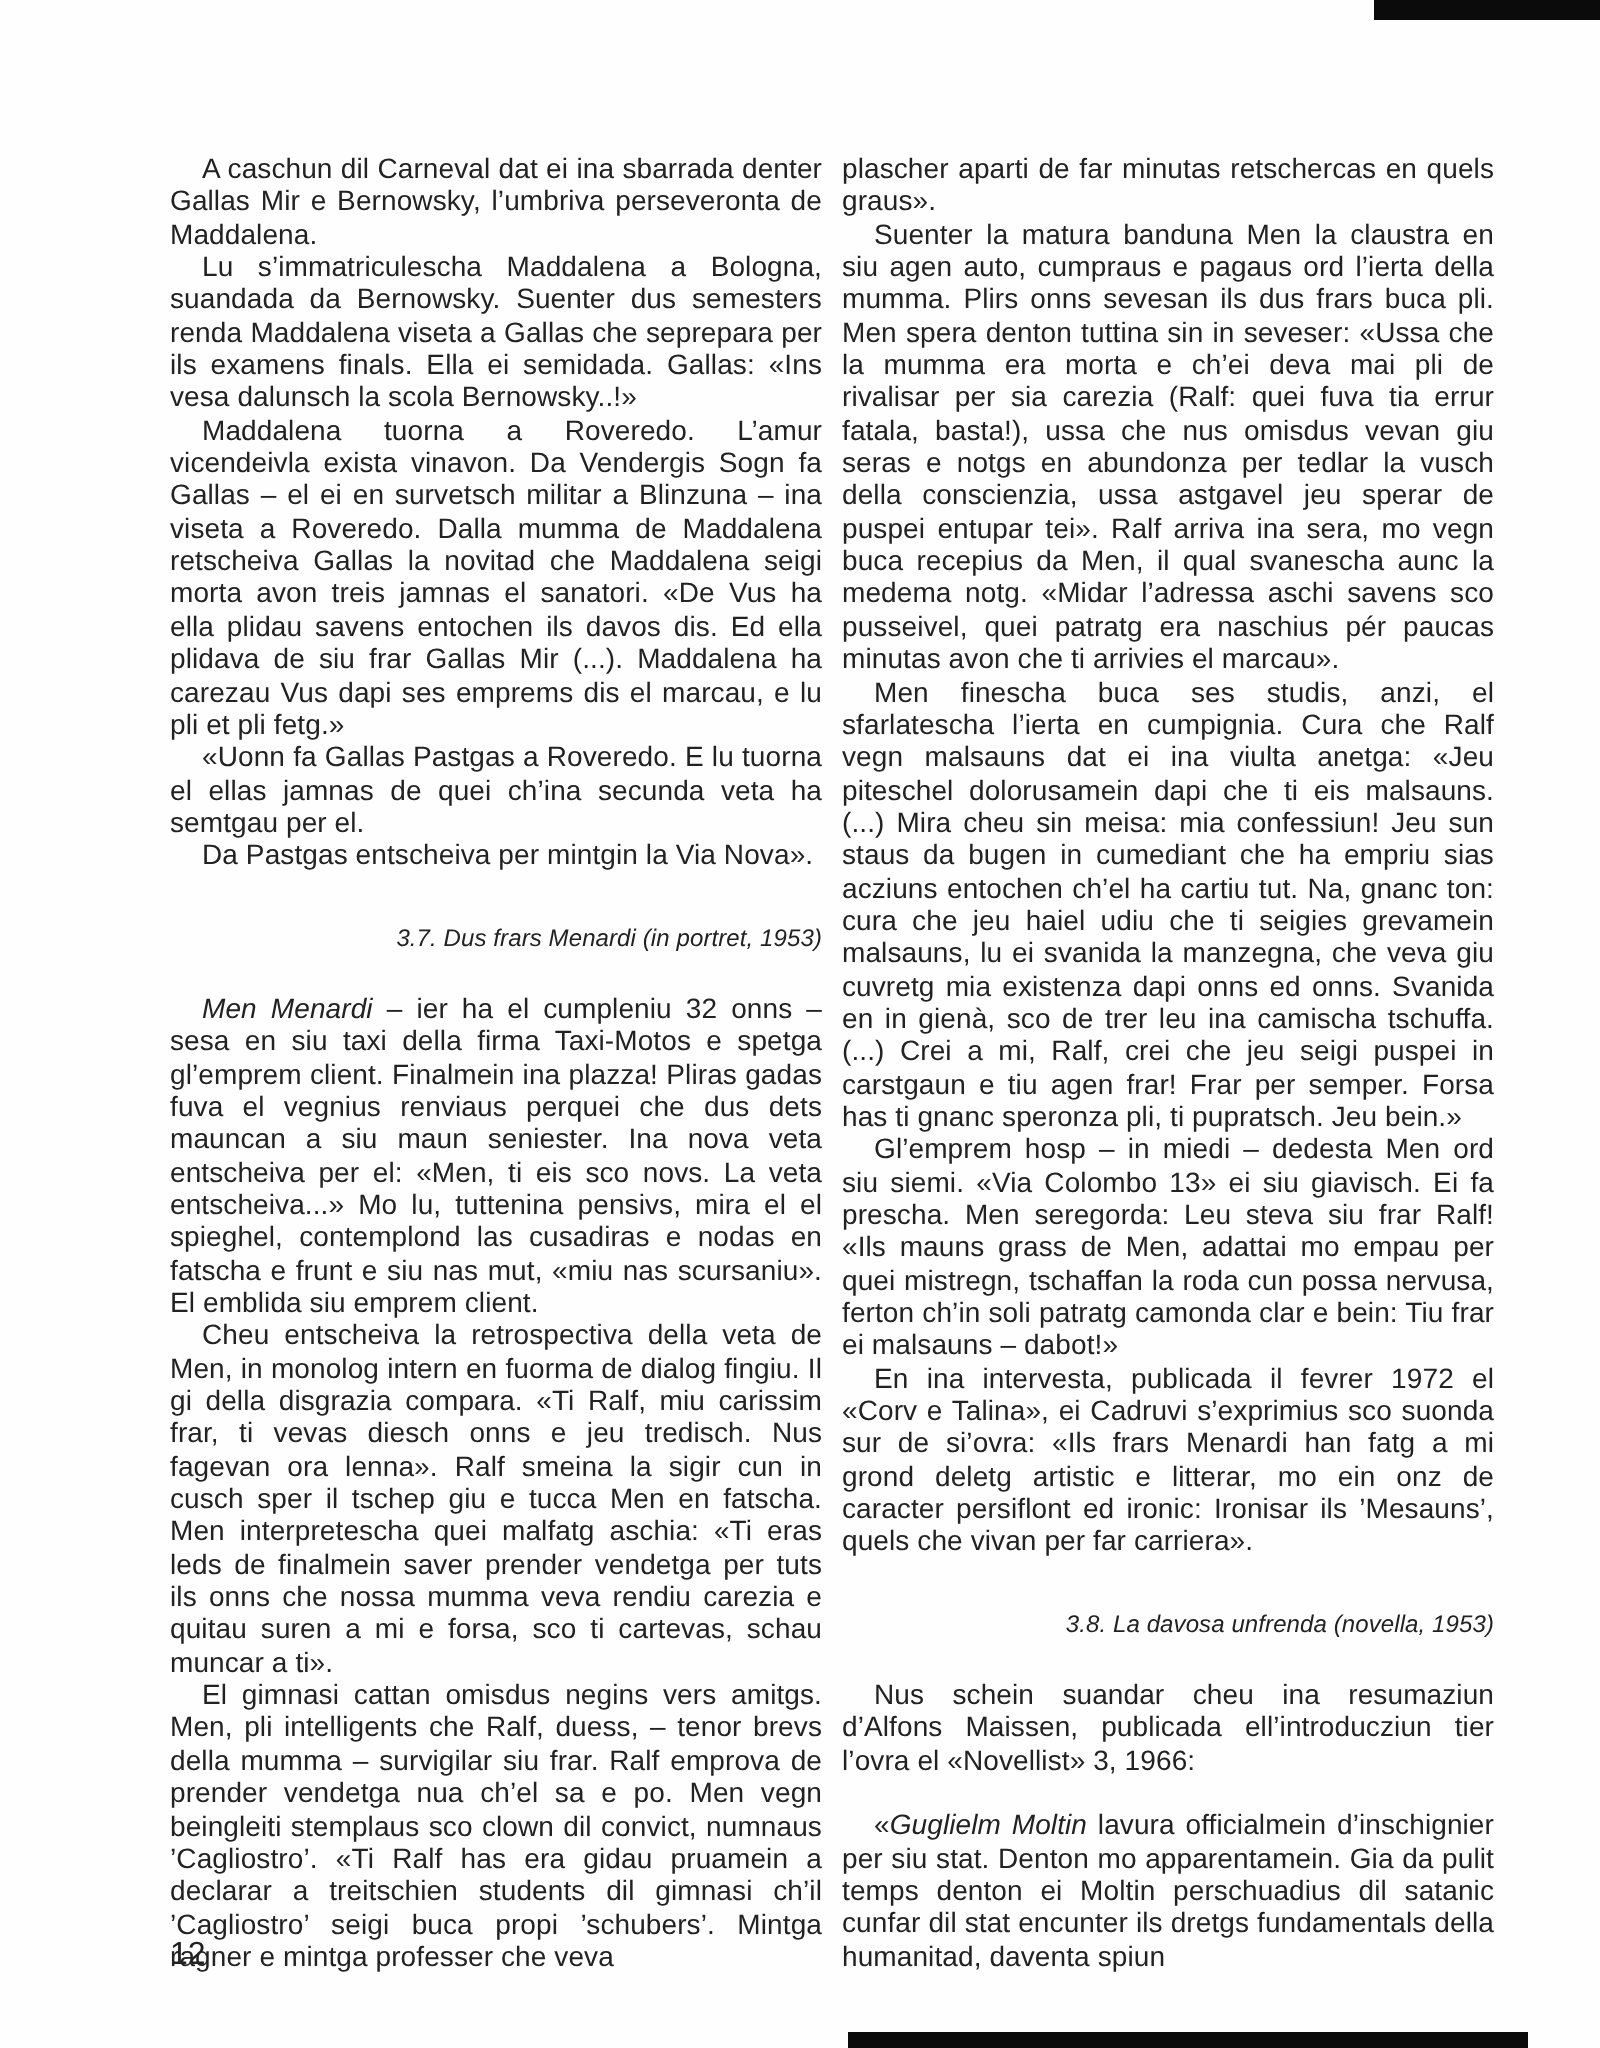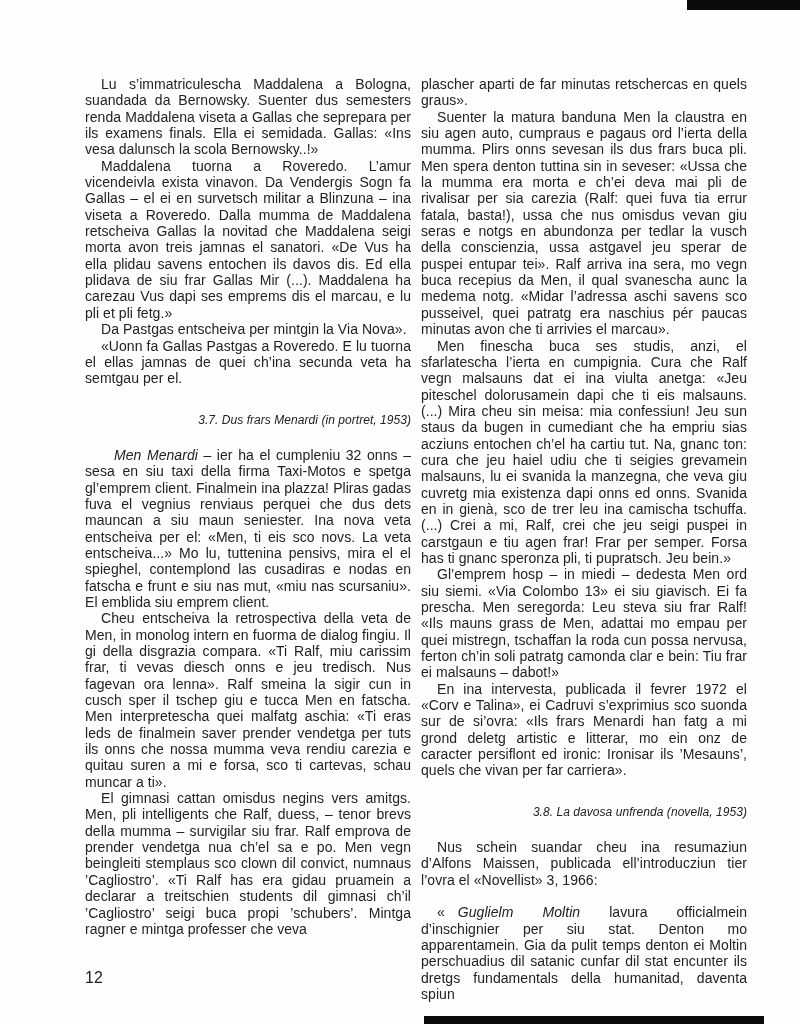--- a/index.html
+++ b/index.html
@@ -27,21 +27,21 @@
   .col p.continuation { text-indent: 0; }
   .col p.gap-above { margin-top: 16px; }
   .subheading {
     font-size: 12px;
     font-weight: normal;
     font-style: italic;
     margin: 25px 0 19px 0;
     text-indent: 16px;
     text-align: right;
   }
-  .lead-italic { font-style: italic; margin-left: 13px; }
+  .lead-italic { font-style: italic; }
   .page-number {
     position: absolute;
     left: 85px;
     top: 969px;
     font-size: 16px;
   }
   .artifact-top-right {
     position: absolute;
     top: 0; right: 0;
     width: 113px; height: 10px;
@@ -55,24 +55,25 @@
   }
 </style>
 </head>
 <body>
 
 <div class="page">
 
   <div class="artifact-top-right"></div>
 
   <div class="col col-left">
+    <p>A caschun dil Carneval dat ei ina sbarrada denter Gallas Mir e Bernowsky, l’umbriva perseveronta de Maddalena.</p>
     <p>Lu s’immatriculescha Maddalena a Bologna, suandada da Bernowsky. Suenter dus semesters renda Maddalena viseta a Gallas che seprepara per ils examens finals. Ella ei semidada. Gallas: «Ins vesa dalunsch la scola Bernowsky..!»</p>
     <p>Maddalena tuorna a Roveredo. L’amur vicendeivla exista vinavon. Da Vendergis Sogn fa Gallas – el ei en survetsch militar a Blinzuna – ina viseta a Roveredo. Dalla mumma de Maddalena retscheiva Gallas la novitad che Maddalena seigi morta avon treis jamnas el sanatori. «De Vus ha ella plidau savens entochen ils davos dis. Ed ella plidava de siu frar Gallas Mir (...). Maddalena ha carezau Vus dapi ses emprems dis el marcau, e lu pli et pli fetg.»</p>
+    <p>«Uonn fa Gallas Pastgas a Roveredo. E lu tuorna el ellas jamnas de quei ch’ina secunda veta ha semtgau per el.</p>
     <p>Da Pastgas entscheiva per mintgin la Via Nova».</p>
-    <p>«Uonn fa Gallas Pastgas a Roveredo. E lu tuorna el ellas jamnas de quei ch’ina secunda veta ha semtgau per el.</p>
     <h3 class="subheading">3.7. Dus frars Menardi (in portret, 1953)</h3>
     <p><span class="lead-italic">Men Menardi</span><span> – ier ha el cumpleniu 32 onns – sesa en siu taxi della firma Taxi-Motos e spetga gl’emprem client. Finalmein ina plazza! Pliras gadas fuva el vegnius renviaus perquei che dus dets mauncan a siu maun seniester. Ina nova veta entscheiva per el: «Men, ti eis sco novs. La veta entscheiva...» Mo lu, tuttenina pensivs, mira el el spieghel, contemplond las cusadiras e nodas en fatscha e frunt e siu nas mut, «miu nas scursaniu». El emblida siu emprem client.</span></p>
     <p>Cheu entscheiva la retrospectiva della veta de Men, in monolog intern en fuorma de dialog fingiu. Il gi della disgrazia compara. «Ti Ralf, miu carissim frar, ti vevas diesch onns e jeu tredisch. Nus fagevan ora lenna». Ralf smeina la sigir cun in cusch sper il tschep giu e tucca Men en fatscha. Men interpretescha quei malfatg aschia: «Ti eras leds de finalmein saver prender vendetga per tuts ils onns che nossa mumma veva rendiu carezia e quitau suren a mi e forsa, sco ti cartevas, schau muncar a ti».</p>
     <p>El gimnasi cattan omisdus negins vers amitgs. Men, pli intelligents che Ralf, duess, – tenor brevs della mumma – survigilar siu frar. Ralf emprova de prender vendetga nua ch’el sa e po. Men vegn beingleiti stemplaus sco clown dil convict, numnaus ’Cagliostro’. «Ti Ralf has era gidau pruamein a declarar a treitschien students dil gimnasi ch’il ’Cagliostro’ seigi buca propi ’schubers’. Mintga ragner e mintga professer che veva</p>
   </div>
 
   <div class="col col-right">
     <p class="continuation">plascher aparti de far minutas retschercas en quels graus».</p>
     <p>Suenter la matura banduna Men la claustra en siu agen auto, cumpraus e pagaus ord l’ierta della mumma. Plirs onns sevesan ils dus frars buca pli. Men spera denton tuttina sin in seveser: «Ussa che la mumma era morta e ch’ei deva mai pli de rivalisar per sia carezia (Ralf: quei fuva tia errur fatala, basta!), ussa che nus omisdus vevan giu seras e notgs en abundonza per tedlar la vusch della conscienzia, ussa astgavel jeu sperar de puspei entupar tei». Ralf arriva ina sera, mo vegn buca recepius da Men, il qual svanescha aunc la medema notg. «Midar l’adressa aschi savens sco pusseivel, quei patratg era naschius pér paucas minutas avon che ti arrivies el marcau».</p>
     <p>Men finescha buca ses studis, anzi, el sfarlatescha l’ierta en cumpignia. Cura che Ralf vegn malsauns dat ei ina viulta anetga: «Jeu piteschel dolorusamein dapi che ti eis malsauns. (...) Mira cheu sin meisa: mia confessiun! Jeu sun staus da bugen in cumediant che ha empriu sias acziuns entochen ch’el ha cartiu tut. Na, gnanc ton: cura che jeu haiel udiu che ti seigies grevamein malsauns, lu ei svanida la manzegna, che veva giu cuvretg mia existenza dapi onns ed onns. Svanida en in gienà, sco de trer leu ina camischa tschuffa. (...) Crei a mi, Ralf, crei che jeu seigi puspei in carstgaun e tiu agen frar! Frar per semper. Forsa has ti gnanc speronza pli, ti pupratsch. Jeu bein.»</p>

